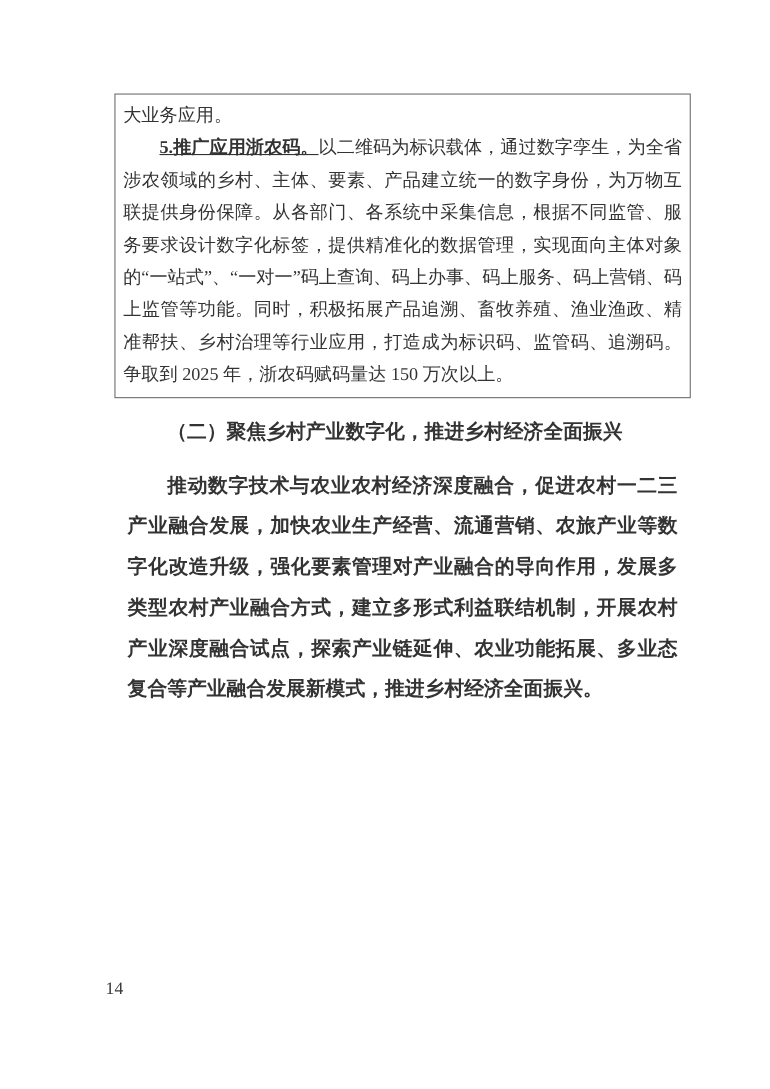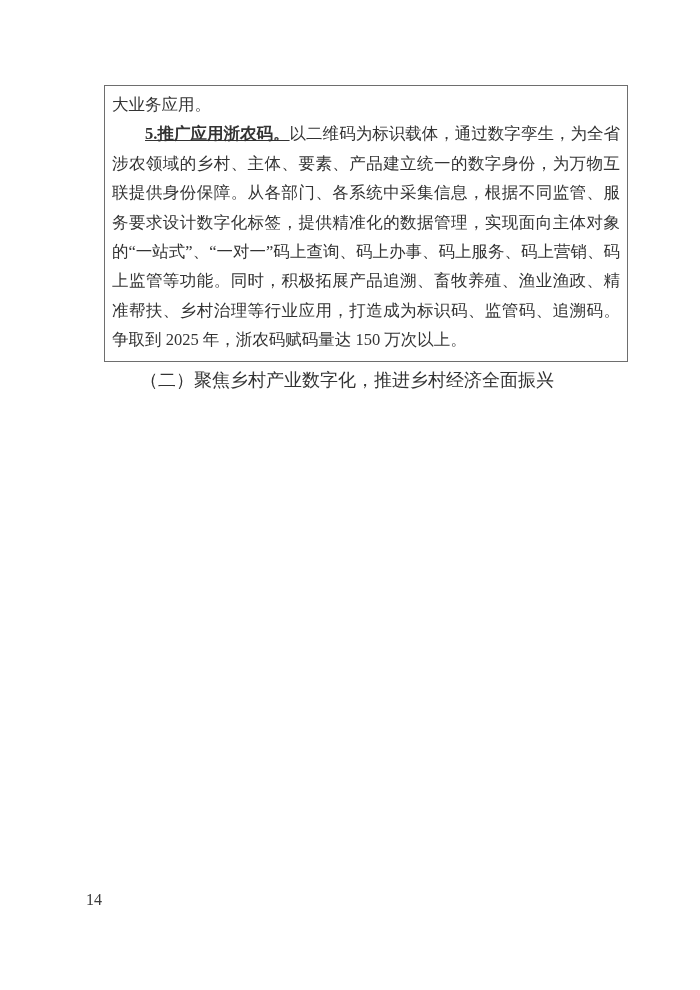--- a/index.html
+++ b/index.html
@@ -36,23 +36,24 @@
     text-align-last: left;
   }
   .indent-2 {
     text-indent: 2em;
   }
   .main-text {
     font-size: 18px;
     line-height: 37px;
   }
   .main-text p {
-    margin: 0;
+    margin: 12px;
     text-align: justify;
     text-align-last: left;
+    font-weight: bold;
   }
   .section-heading {
     margin: 9px 0 0 0;
     text-indent: 2em;
     font-size: 18px;
     line-height: 37px;
     white-space: nowrap;
   }
   .sub-heading {
     margin: 2px 0 0 0;
@@ -61,21 +62,21 @@
     font-size: 18px;
     line-height: 37px;
     white-space: nowrap;
   }
   .bold-lead {
     font-weight: bold;
     text-decoration: underline;
   }
   .page-number {
     position: absolute;
-    left: 86px;
+    left: 96px;
     top: 888px;
     font-size: 16px;
     line-height: 24px;
     color: #3a3a3a;
   }
 </style>
 </head>
 <body>
 
 <div class="page">
@@ -83,18 +84,19 @@
 
     <div class="callout-box">
       <p>大业务应用。</p>
       <p class="indent-2">
         <span class="bold-lead">5.推广应用浙农码。</span><span>以二维码为标识载体，通过数字孪生，为全省涉农领域的乡村、主体、要素、产品建立统一的数字身份，为万物互联提供身份保障。从各部门、各系统中采集信息，根据不同监管、服务要求设计数字化标签，提供精准化的数据管理，实现面向主体对象的“一站式”、“一对一”码上查询、码上办事、码上服务、码上营销、码上监管等功能。同时，积极拓展产品追溯、畜牧养殖、渔业渔政、精准帮扶、乡村治理等行业应用，打造成为标识码、监管码、追溯码。争取到 2025 年，浙农码赋码量达 150 万次以上。</span>
       </p>
     </div>
 
     <div class="main-text">
       <p class="section-heading">（二）聚焦乡村产业数字化，推进乡村经济全面振兴</p>
+      <p class="indent-2">推动数字技术与农业农村经济深度融合，促进农村一二三产业融合发展，加快农业生产经营、流通营销、农旅产业等数字化改造升级，强化要素管理对产业融合的导向作用，发展多类型农村产业融合方式，建立多形式利益联结机制，开展农村产业深度融合试点，探索产业链延伸、农业功能拓展、多业态复合等产业融合发展新模式，推进乡村经济全面振兴。</p>
     </div>
 
   </div>
 
   <div class="page-number">14</div>
 </div>
 
 </body></html>

